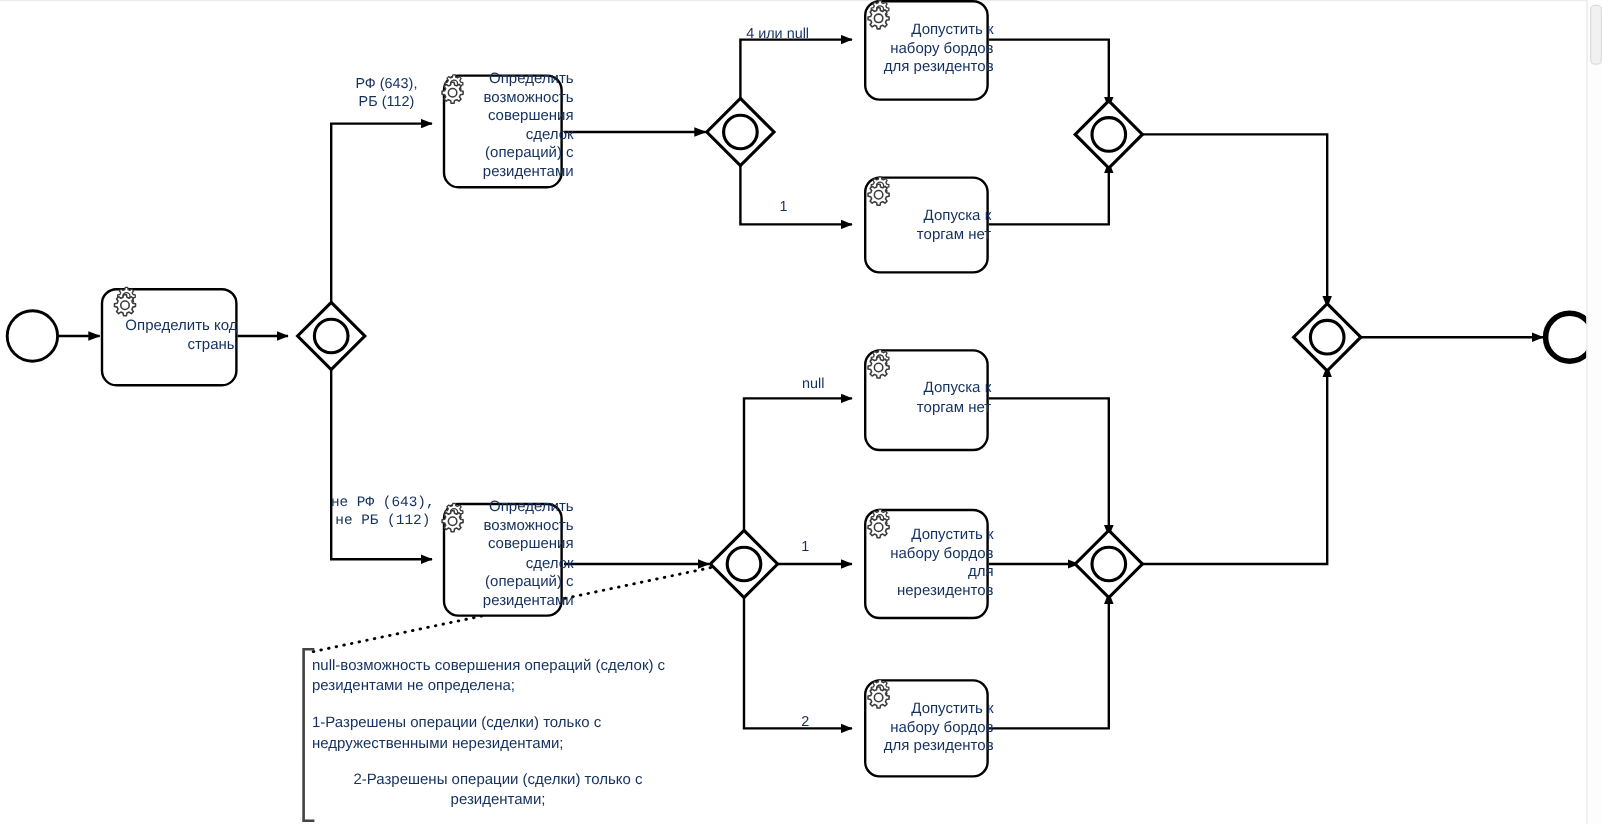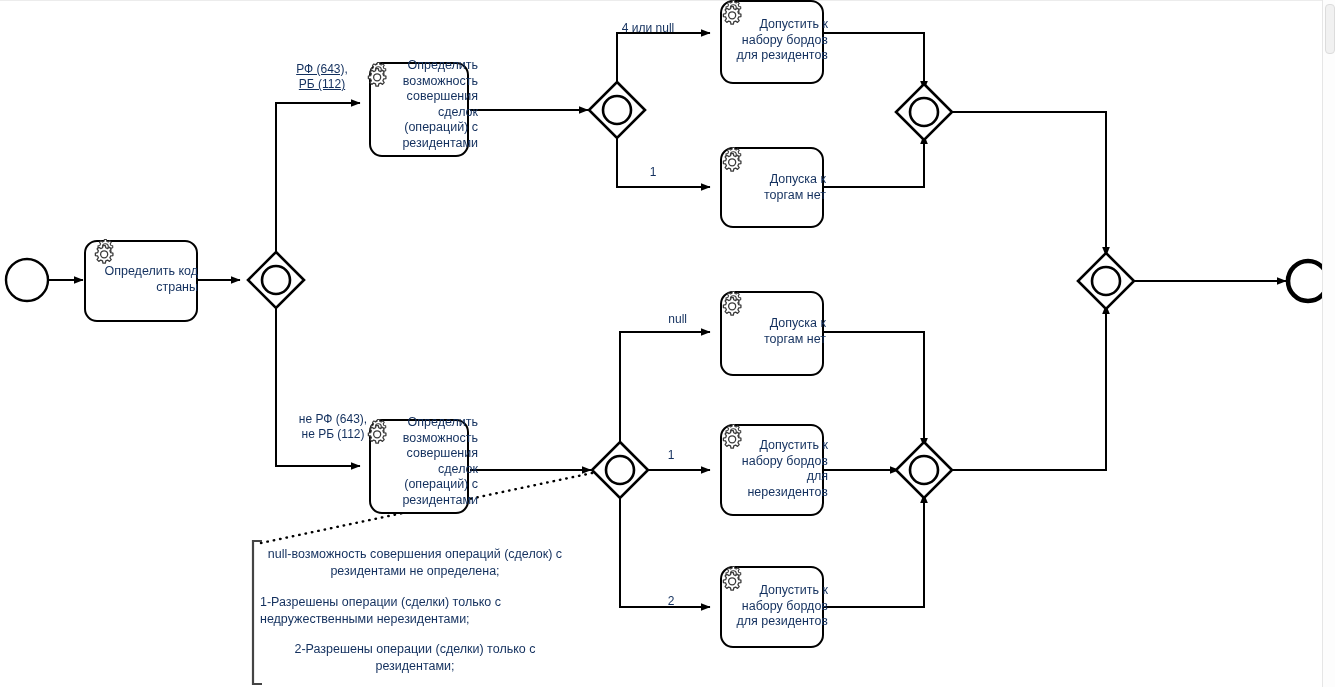--- a/index.html
+++ b/index.html
@@ -257,37 +257,37 @@
 
   <div class="node-label" style="left:716px; top:438px; width:112px;">Допустить к
 набору бордов
 для
 нерезидентов</div>
 
   <div class="node-label" style="left:716px; top:583px; width:112px;">Допустить к
 набору бордов
 для резидентов</div>
 
-  <div class="flow-label" style="left:275px; top:62px; width:94px;text-decoration:underline;">РФ (643),
+  <div class="flow-label" style="left:275px; top:62px; width:94px;">РФ (643),
 РБ (112)</div>
 
-  <div class="flow-label" style="left:280px; top:412px; width:106px;">не РФ (643),
+  <div class="flow-label" style="left:266px; top:412px; width:106px;font-family:Liberation Mono, monospace;">не РФ (643),
 не РБ (112)</div>
 
   <div class="flow-label" style="left:603px; top:21px; width:90px;">4 или null</div>
 
   <div class="flow-label" style="left:638px; top:165px; width:30px;">1</div>
 
   <div class="flow-label" style="left:645px; top:312px; width:42px;text-align:right;">null</div>
 
   <div class="flow-label" style="left:656px; top:448px; width:30px;">1</div>
 
   <div class="flow-label" style="left:656px; top:594px; width:30px;">2</div>
 
-  <div class="legend-text" style="left:260px; top:546px; width:310px;text-align:center;">null-возможность совершения операций (сделок) с
+  <div class="legend-text" style="left:260px; top:546px; width:310px;">null-возможность совершения операций (сделок) с
 резидентами не определена;</div>
 
   <div class="legend-text" style="left:260px; top:594px; width:310px;">1-Разрешены операции (сделки) только с
 недружественными нерезидентами;</div>
 
   <div class="legend-text" style="left:260px; top:641px; width:310px;text-align:center;">2-Разрешены операции (сделки) только с
 резидентами;</div>
 
   <div class="scrollbar">
     <div class="scrollbar-thumb"></div>

